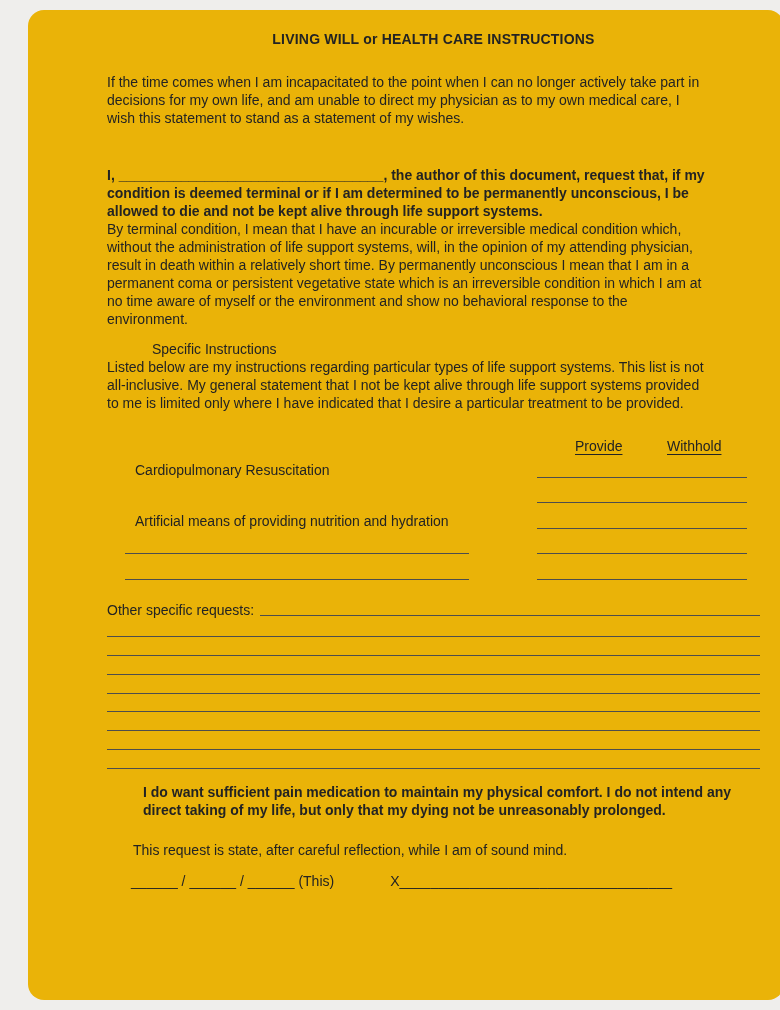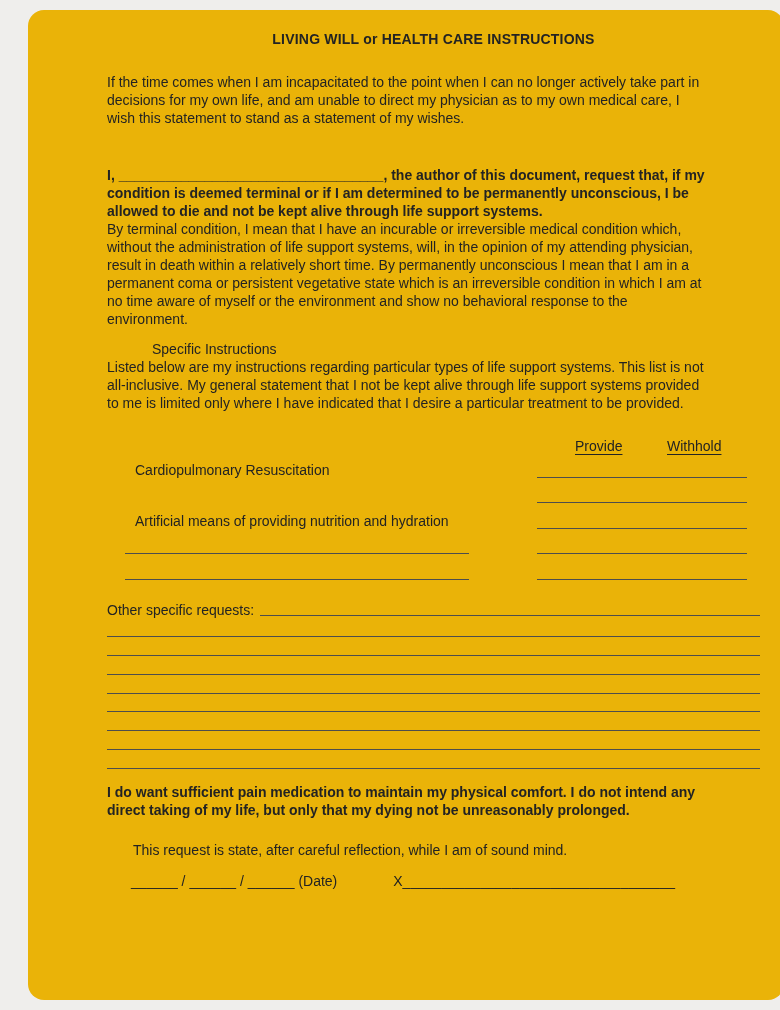--- a/index.html
+++ b/index.html
@@ -107,20 +107,21 @@
     margin-left: 6px;
     margin-bottom: 3px;
     border-bottom: 1.5px solid #4d4d4d;
   }
   .rule-line {
     height: 17.75px;
     border-bottom: 1.5px solid #4d4d4d;
   }
   .pain-para {
     margin-top: 14px;
+    margin-left: 36px;
   }
   .sound-mind {
     margin-top: 22px;
     padding-left: 26px;
   }
   .sign-row {
     display: flex;
     margin-top: 13px;
     padding-left: 24px;
     gap: 56px;
@@ -196,19 +197,19 @@
       <div class="rule-line"></div>
       <div class="rule-line"></div>
       <div class="rule-line"></div>
 
       <p class="para bold pain-para">I do want sufficient pain medication to maintain my physical comfort. I do not intend any
 direct taking of my life, but only that my dying not be unreasonably prolonged.</p>
 
       <p class="para sound-mind">This request is state, after careful reflection, while I am of sound mind.</p>
 
       <div class="sign-row">
-        <span>______ / ______ / ______ (Date)</span>
+        <span>______ / ______ / ______ (This)</span>
         <span>X___________________________________</span>
       </div>
 
     </div>
   </div>
 </div>
 
 </body></html>

